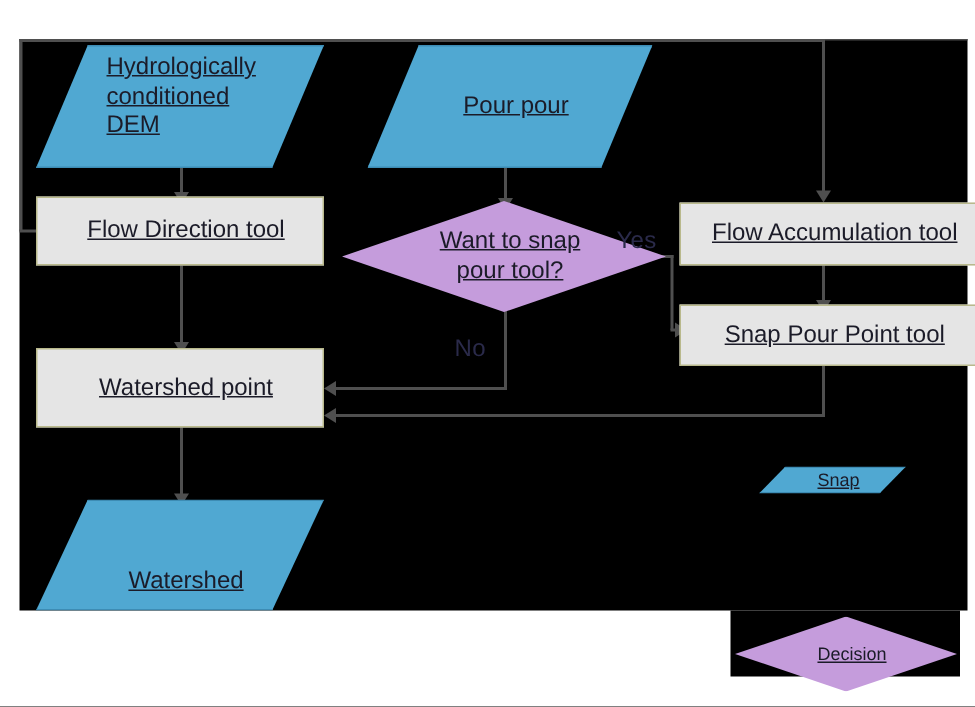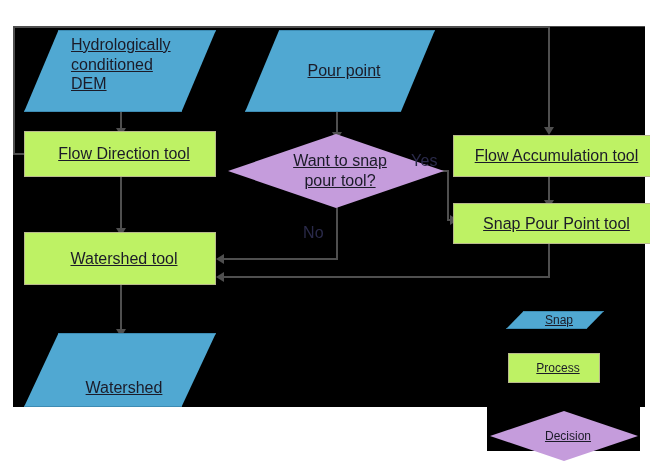--- a/index.html
+++ b/index.html
@@ -29,21 +29,21 @@
 
   .data-shape{
     background:#50A8D2;
     border:1px solid #3d8cb4;
   }
   .para{
     
     clip-path:polygon(18% 0%, 100% 0%, 82% 100%, 0% 100%);
   }
   .process-shape{
-    background:#bef264;
+    background:#e5e5e5;
     border:1px solid #b9b98c;
   }
   .decision-shape{
     background:#C59CDC;
     clip-path:polygon(50% 0%, 100% 50%, 50% 100%, 0% 50%);
   }
 
   .shape-label{
     position:absolute;
     left:4px;top:0;width:100%;height:100%;
@@ -136,56 +136,53 @@
   <div class="line vline" style="left:120px;top:285px;height:47px;"></div>
   <div class="arrow-down" style="left:116px;top:329px;"></div>
 
   <div class="shape data-shape para" style="left:24px;top:30px;width:192px;height:82px;">
     <div class="shape-label label-left" style="font-size:16px;padding:4px 0 0 42px;">Hydrologically
 conditioned
 DEM</div>
   </div>
 
   <div class="shape data-shape para" style="left:245px;top:30px;width:190px;height:82px;">
-    <div class="shape-label" style="font-size:16px;">Pour point</div>
+    <div class="shape-label" style="font-size:16px;">Pour pour</div>
   </div>
 
   <div class="shape process-shape" style="left:24px;top:131px;width:192px;height:46px;">
     <div class="shape-label" style="font-size:16px;">Flow Direction tool</div>
   </div>
 
   <div class="shape process-shape" style="left:453px;top:135px;width:199px;height:42px;">
     <div class="shape-label" style="font-size:16px;padding-right:8px;">Flow Accumulation tool</div>
   </div>
 
   <div class="shape decision-shape" style="left:228px;top:134px;width:216px;height:74px;">
     <div class="shape-label" style="font-size:16px;">Want to snap
 pour tool?</div>
   </div>
 
   <div class="shape process-shape" style="left:453px;top:203px;width:199px;height:41px;">
     <div class="shape-label" style="font-size:16px;padding-right:8px;">Snap Pour Point tool</div>
   </div>
 
   <div class="shape process-shape" style="left:24px;top:232px;width:192px;height:53px;">
-    <div class="shape-label" style="font-size:16px;">Watershed tool</div>
+    <div class="shape-label" style="font-size:16px;">Watershed point</div>
   </div>
 
   <div class="shape data-shape para" style="left:24px;top:333px;width:192px;height:74px;">
     <div class="shape-label" style="font-size:16px;padding-bottom:22px;margin-top:18px;">Watershed</div>
   </div>
 
   <div class="edge-label" style="left:411px;top:152px;">Yes</div>
   <div class="edge-label" style="left:303px;top:224px;">No</div>
 
   <div class="shape data-shape para" style="left:506px;top:311px;width:98px;height:18px;border-width:1px;">
     <div class="shape-label legend-text">Snap</div>
   </div>
 
-  <div class="shape process-shape" style="left:508px;top:353px;width:92px;height:30px;">
-    <div class="shape-label legend-text">Process</div>
-  </div>
 
   <div class="shape decision-shape" style="left:490px;top:411px;width:148px;height:50px;">
     <div class="shape-label legend-text">Decision</div>
   </div>
 
 </div>
 
 </body></html>

